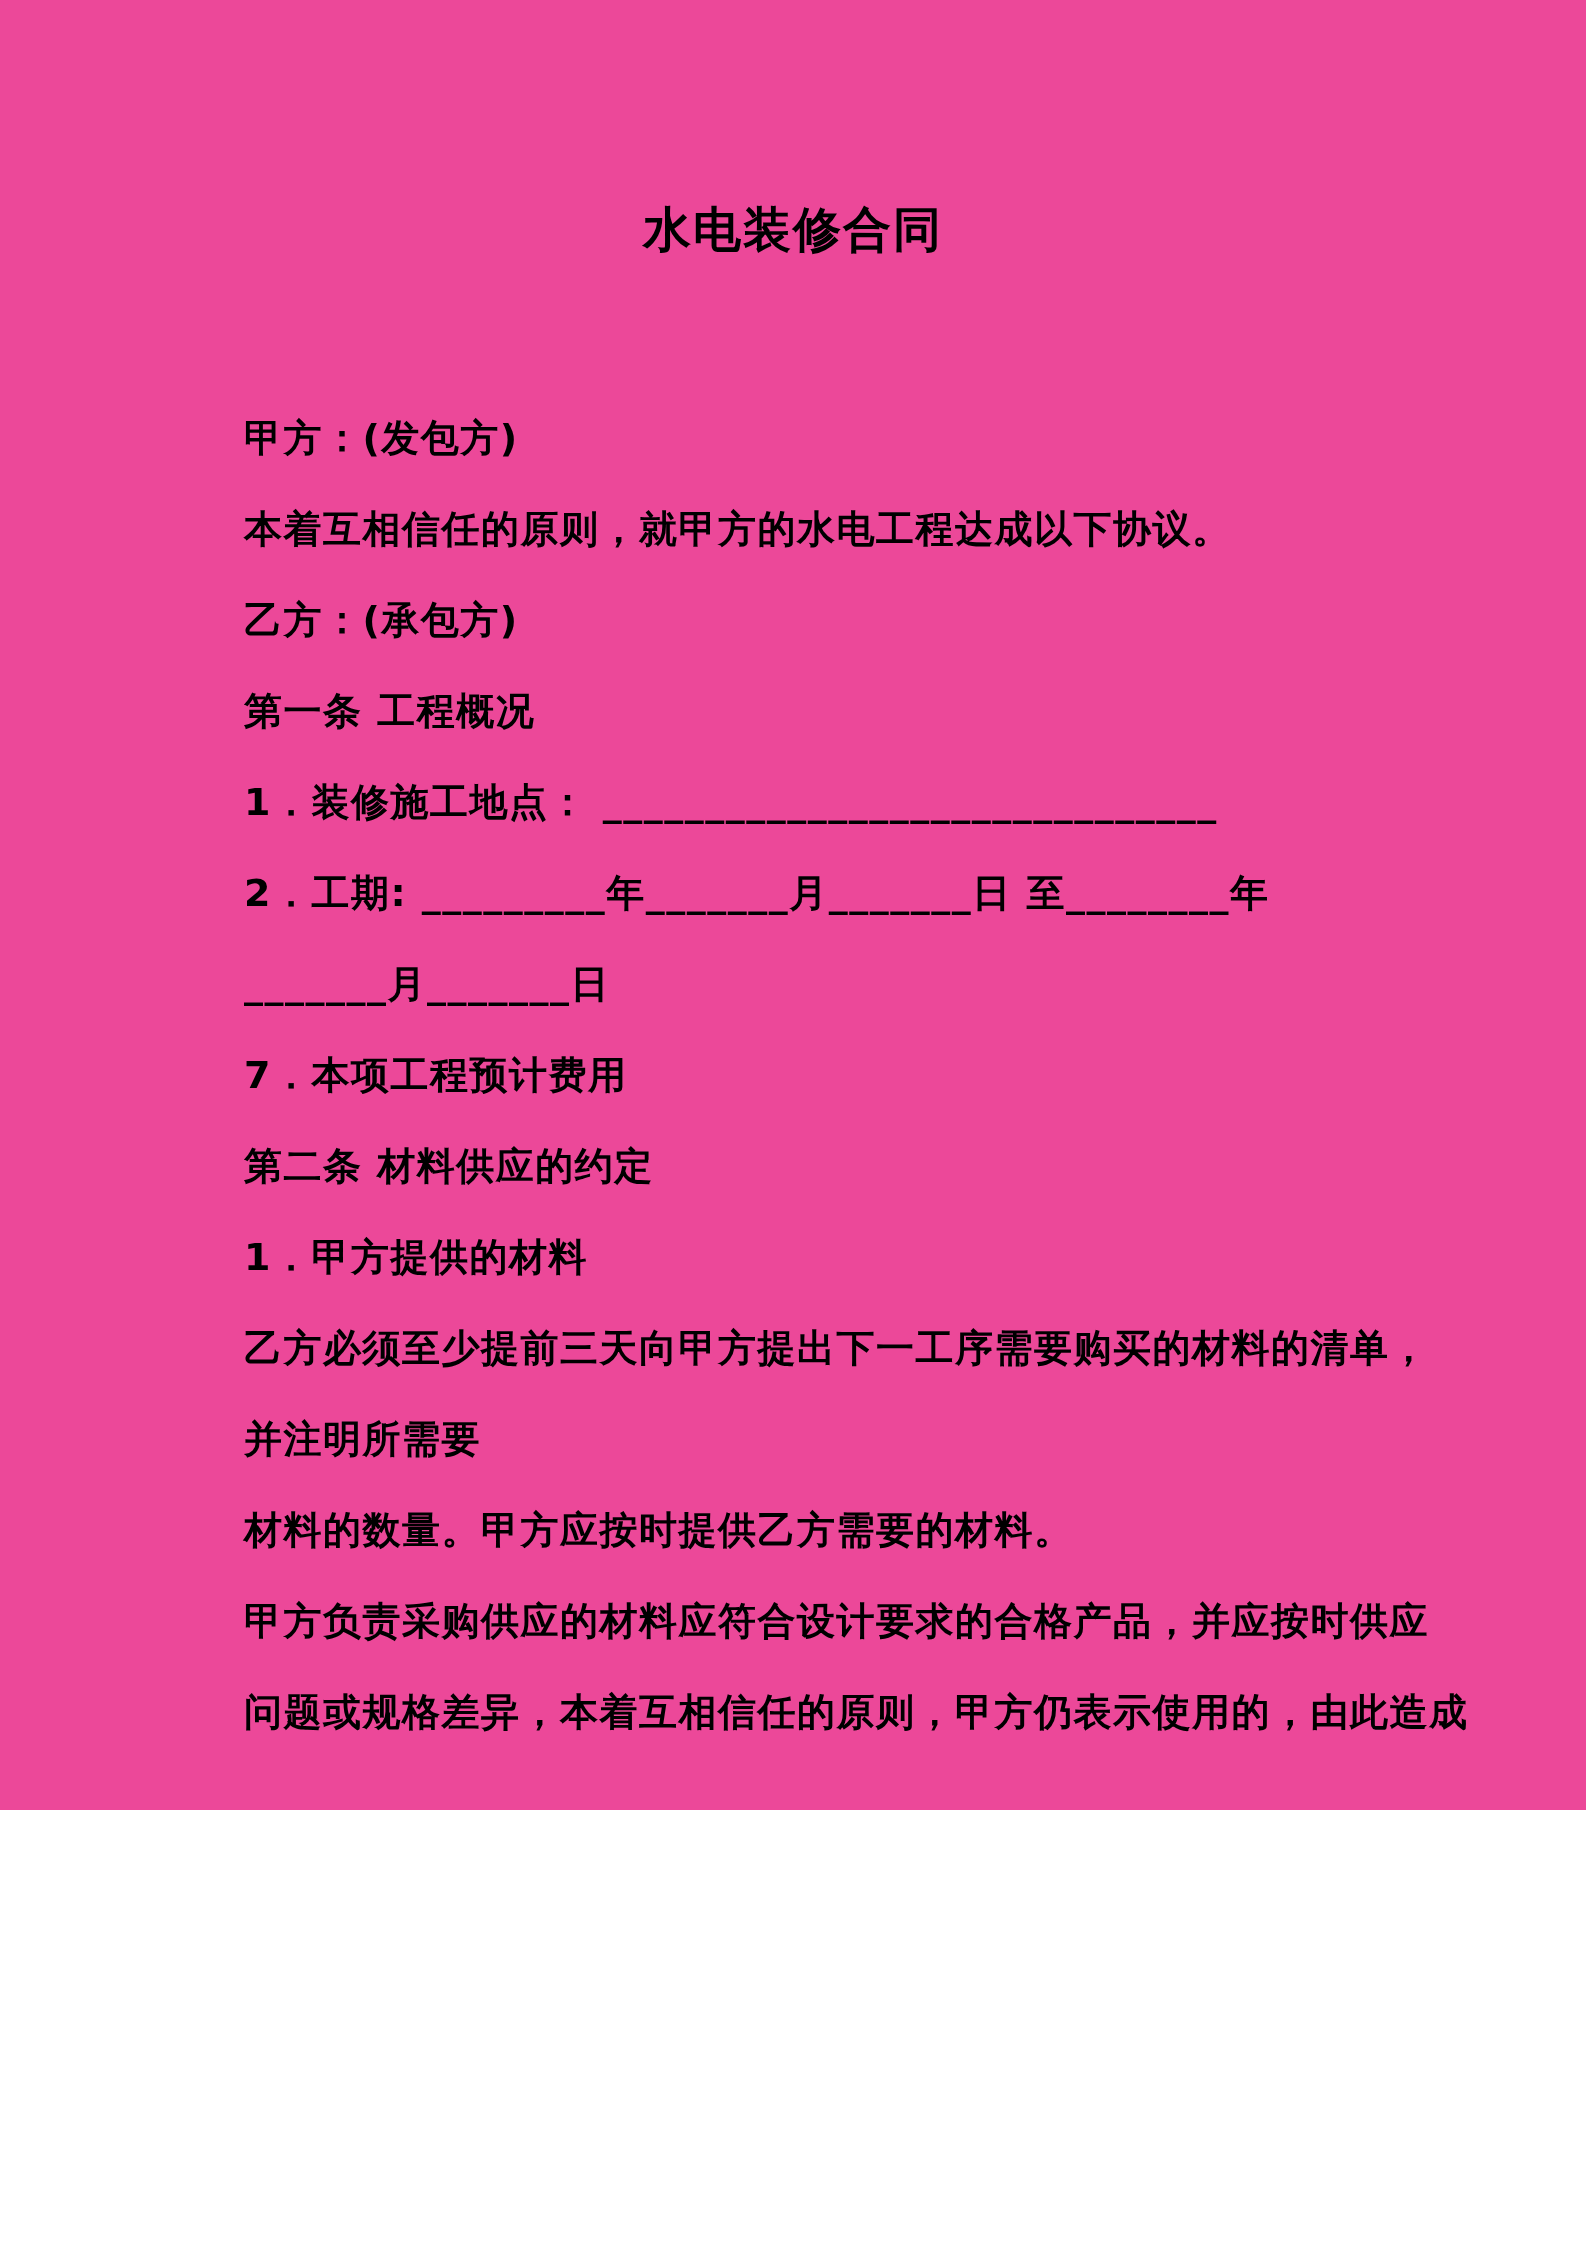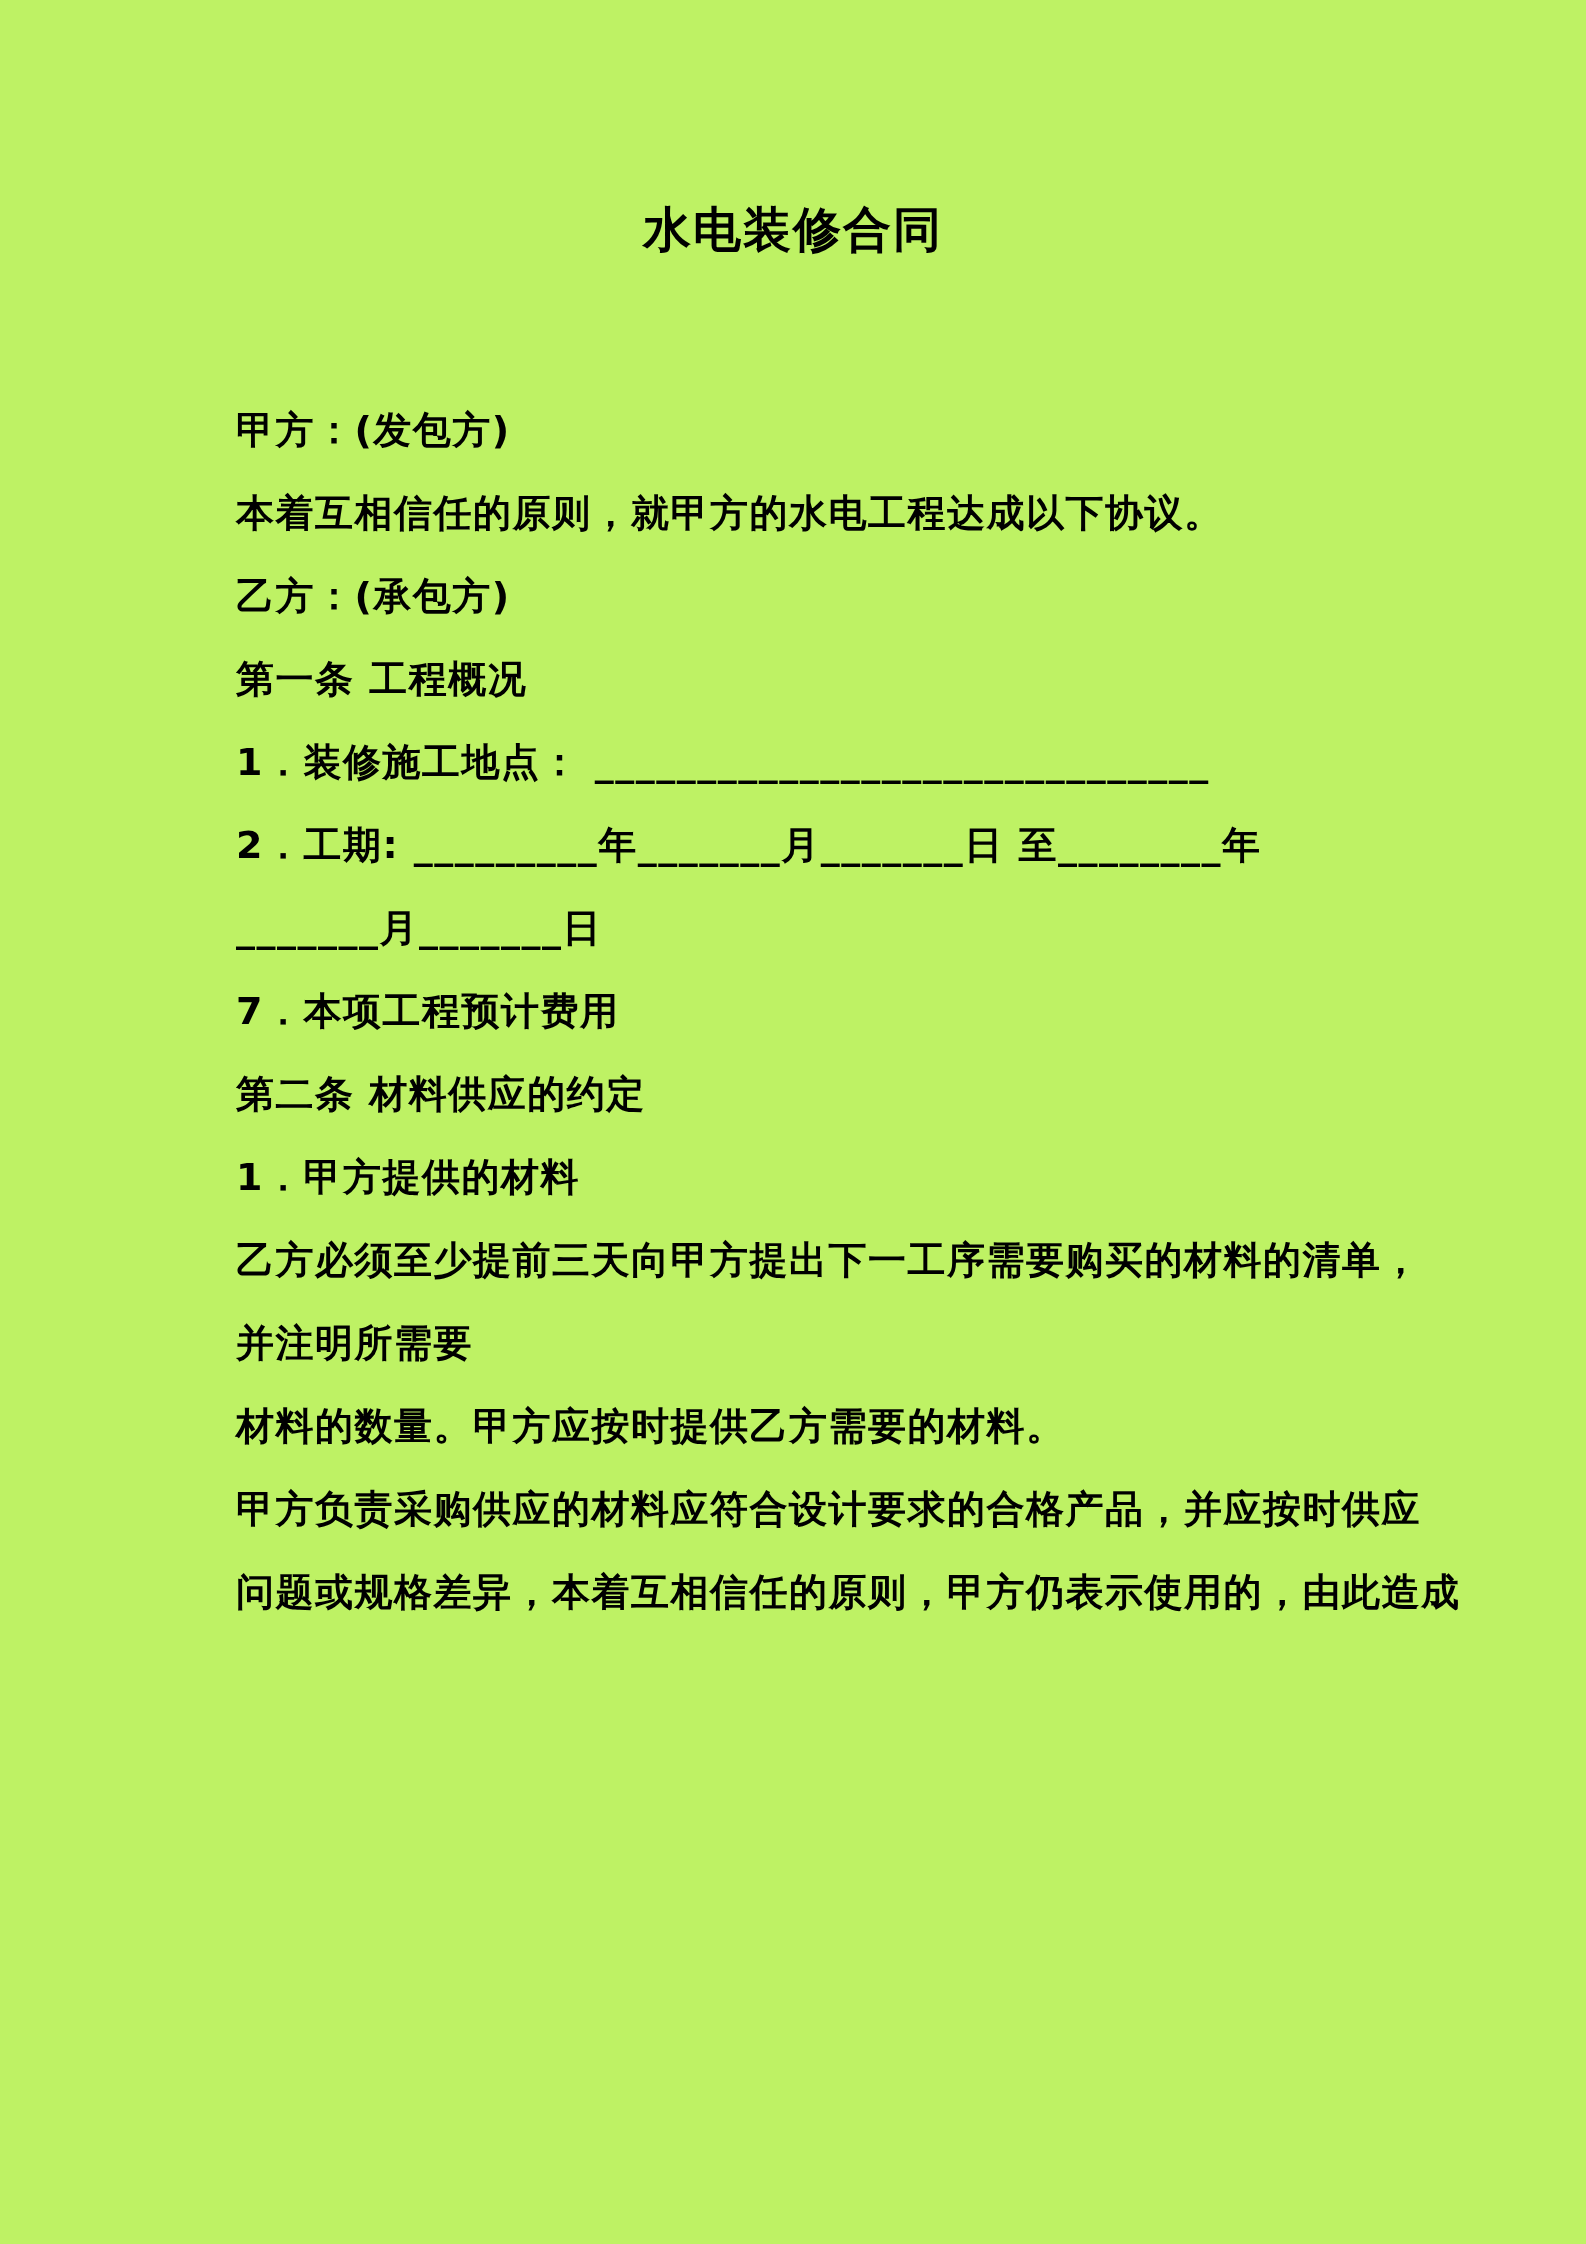--- a/index.html
+++ b/index.html
@@ -3,22 +3,22 @@
 <meta charset="utf-8">
 <style>
   html, body {
     margin: 0;
     padding: 0;
     background: #ffffff;
   }
   .page {
     position: relative;
     width: 1586px;
-    height: 2244px;
-    background: #bef264;
+    height: 1810px;
+    background: #ec4899;
     color: #000000;
     font-family: "DejaVu Sans", "Liberation Sans", sans-serif;
     overflow: hidden;
     text-decoration: underline;
   }
   .doc-title {
     position: absolute;
     top: 198px;
     left: 0;
     width: 100%;
@@ -28,21 +28,21 @@
     font-weight: 700;
     letter-spacing: 2px;
   }
   .body-text {
     position: absolute;
     top: 389px;
     left: 236px;
     width: 1260px;
   }
   .line {
-    margin: 0;
+    margin: 8px;
     height: 83px;
     line-height: 83px;
     font-size: 38px;
     font-weight: 700;
     letter-spacing: 1.5px;
     white-space: nowrap;
   }
 </style>
 </head>
 <body>

